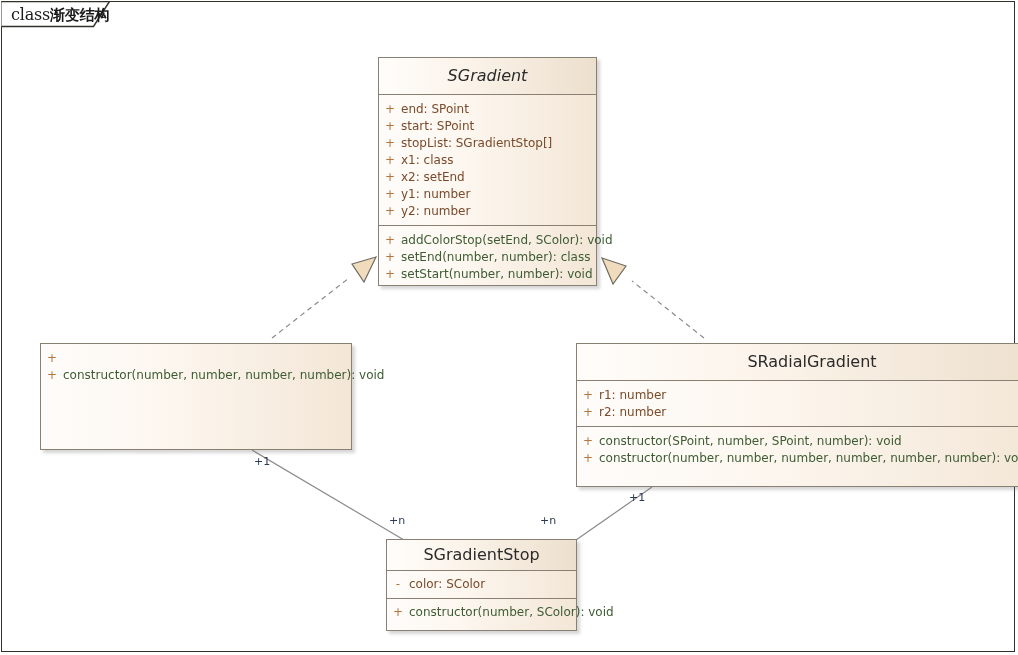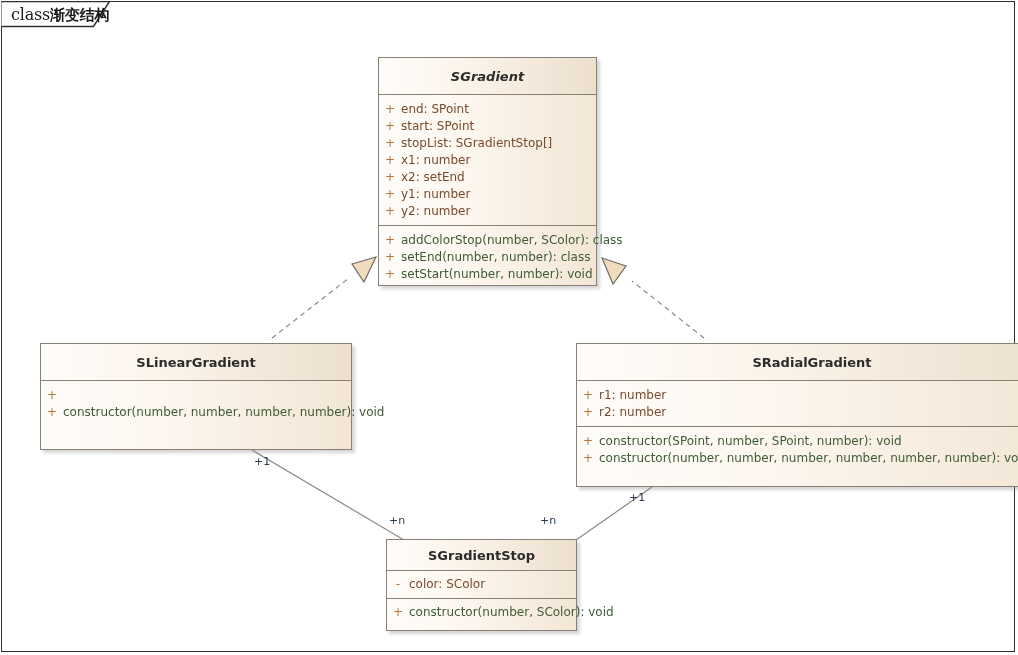--- a/index.html
+++ b/index.html
@@ -72,22 +72,22 @@
     border: 1px solid #8a7f73;
     background: linear-gradient(to right, #fefcfa 0%, #fdf7f0 38%, #f3e6d6 100%);
     box-shadow: 3px 3px 3px rgba(120,120,120,0.30);
   }
   .uml-header {
     box-sizing: border-box;
     border-bottom: 1px solid #8a7f73;
     background: linear-gradient(to right, #fffdfb 0%, #fbf3e9 42%, #ecdfcd 100%);
     text-align: right;
     color: #2b2b2b;
-    font-weight: bold;
-    font-size: 13px;
+    font-weight: normal;
+    font-size: 16px;
     line-height: 1;
     display: flex;
     align-items: center;
     justify-content: center;
   }
   .uml-header.abstract {
     font-style: italic;
   }
   .uml-section {
     box-sizing: border-box;
@@ -189,54 +189,53 @@
       <div class="uml-row attribute">
         <span class="uml-vis">+</span>
         <span class="uml-member">start: SPoint</span>
       </div>
       <div class="uml-row attribute">
         <span class="uml-vis">+</span>
         <span class="uml-member">stopList: SGradientStop[]</span>
       </div>
       <div class="uml-row attribute">
         <span class="uml-vis">+</span>
-        <span class="uml-member">x1: number</span>
+        <span class="uml-member">x1: class</span>
       </div>
       <div class="uml-row attribute">
         <span class="uml-vis">+</span>
         <span class="uml-member">x2: setEnd</span>
       </div>
       <div class="uml-row attribute">
         <span class="uml-vis">+</span>
         <span class="uml-member">y1: number</span>
       </div>
       <div class="uml-row attribute">
         <span class="uml-vis">+</span>
         <span class="uml-member">y2: number</span>
       </div>
     </div>
 
     <div class="uml-section">
       <div class="uml-row method">
         <span class="uml-vis">+</span>
-        <span class="uml-member">addColorStop(number, SColor): class</span>
+        <span class="uml-member">addColorStop(setEnd, SColor): void</span>
       </div>
       <div class="uml-row method">
         <span class="uml-vis">+</span>
         <span class="uml-member">setEnd(number, number): class</span>
       </div>
       <div class="uml-row method">
         <span class="uml-vis">+</span>
         <span class="uml-member">setStart(number, number): void</span>
       </div>
     </div>
   </div>
 
   <div class="uml-class" style="left:40px; top:343px; width:312px; height:107px;">
-    <div class="uml-header" style="height:37px;">SLinearGradient</div>
 
     <div class="uml-section">
       <div class="uml-row method">
         <span class="uml-vis">+</span>
       </div>
       <div class="uml-row method">
         <span class="uml-vis">+</span>
         <span class="uml-member">constructor(number, number, number, number): void</span>
       </div>
     </div>

